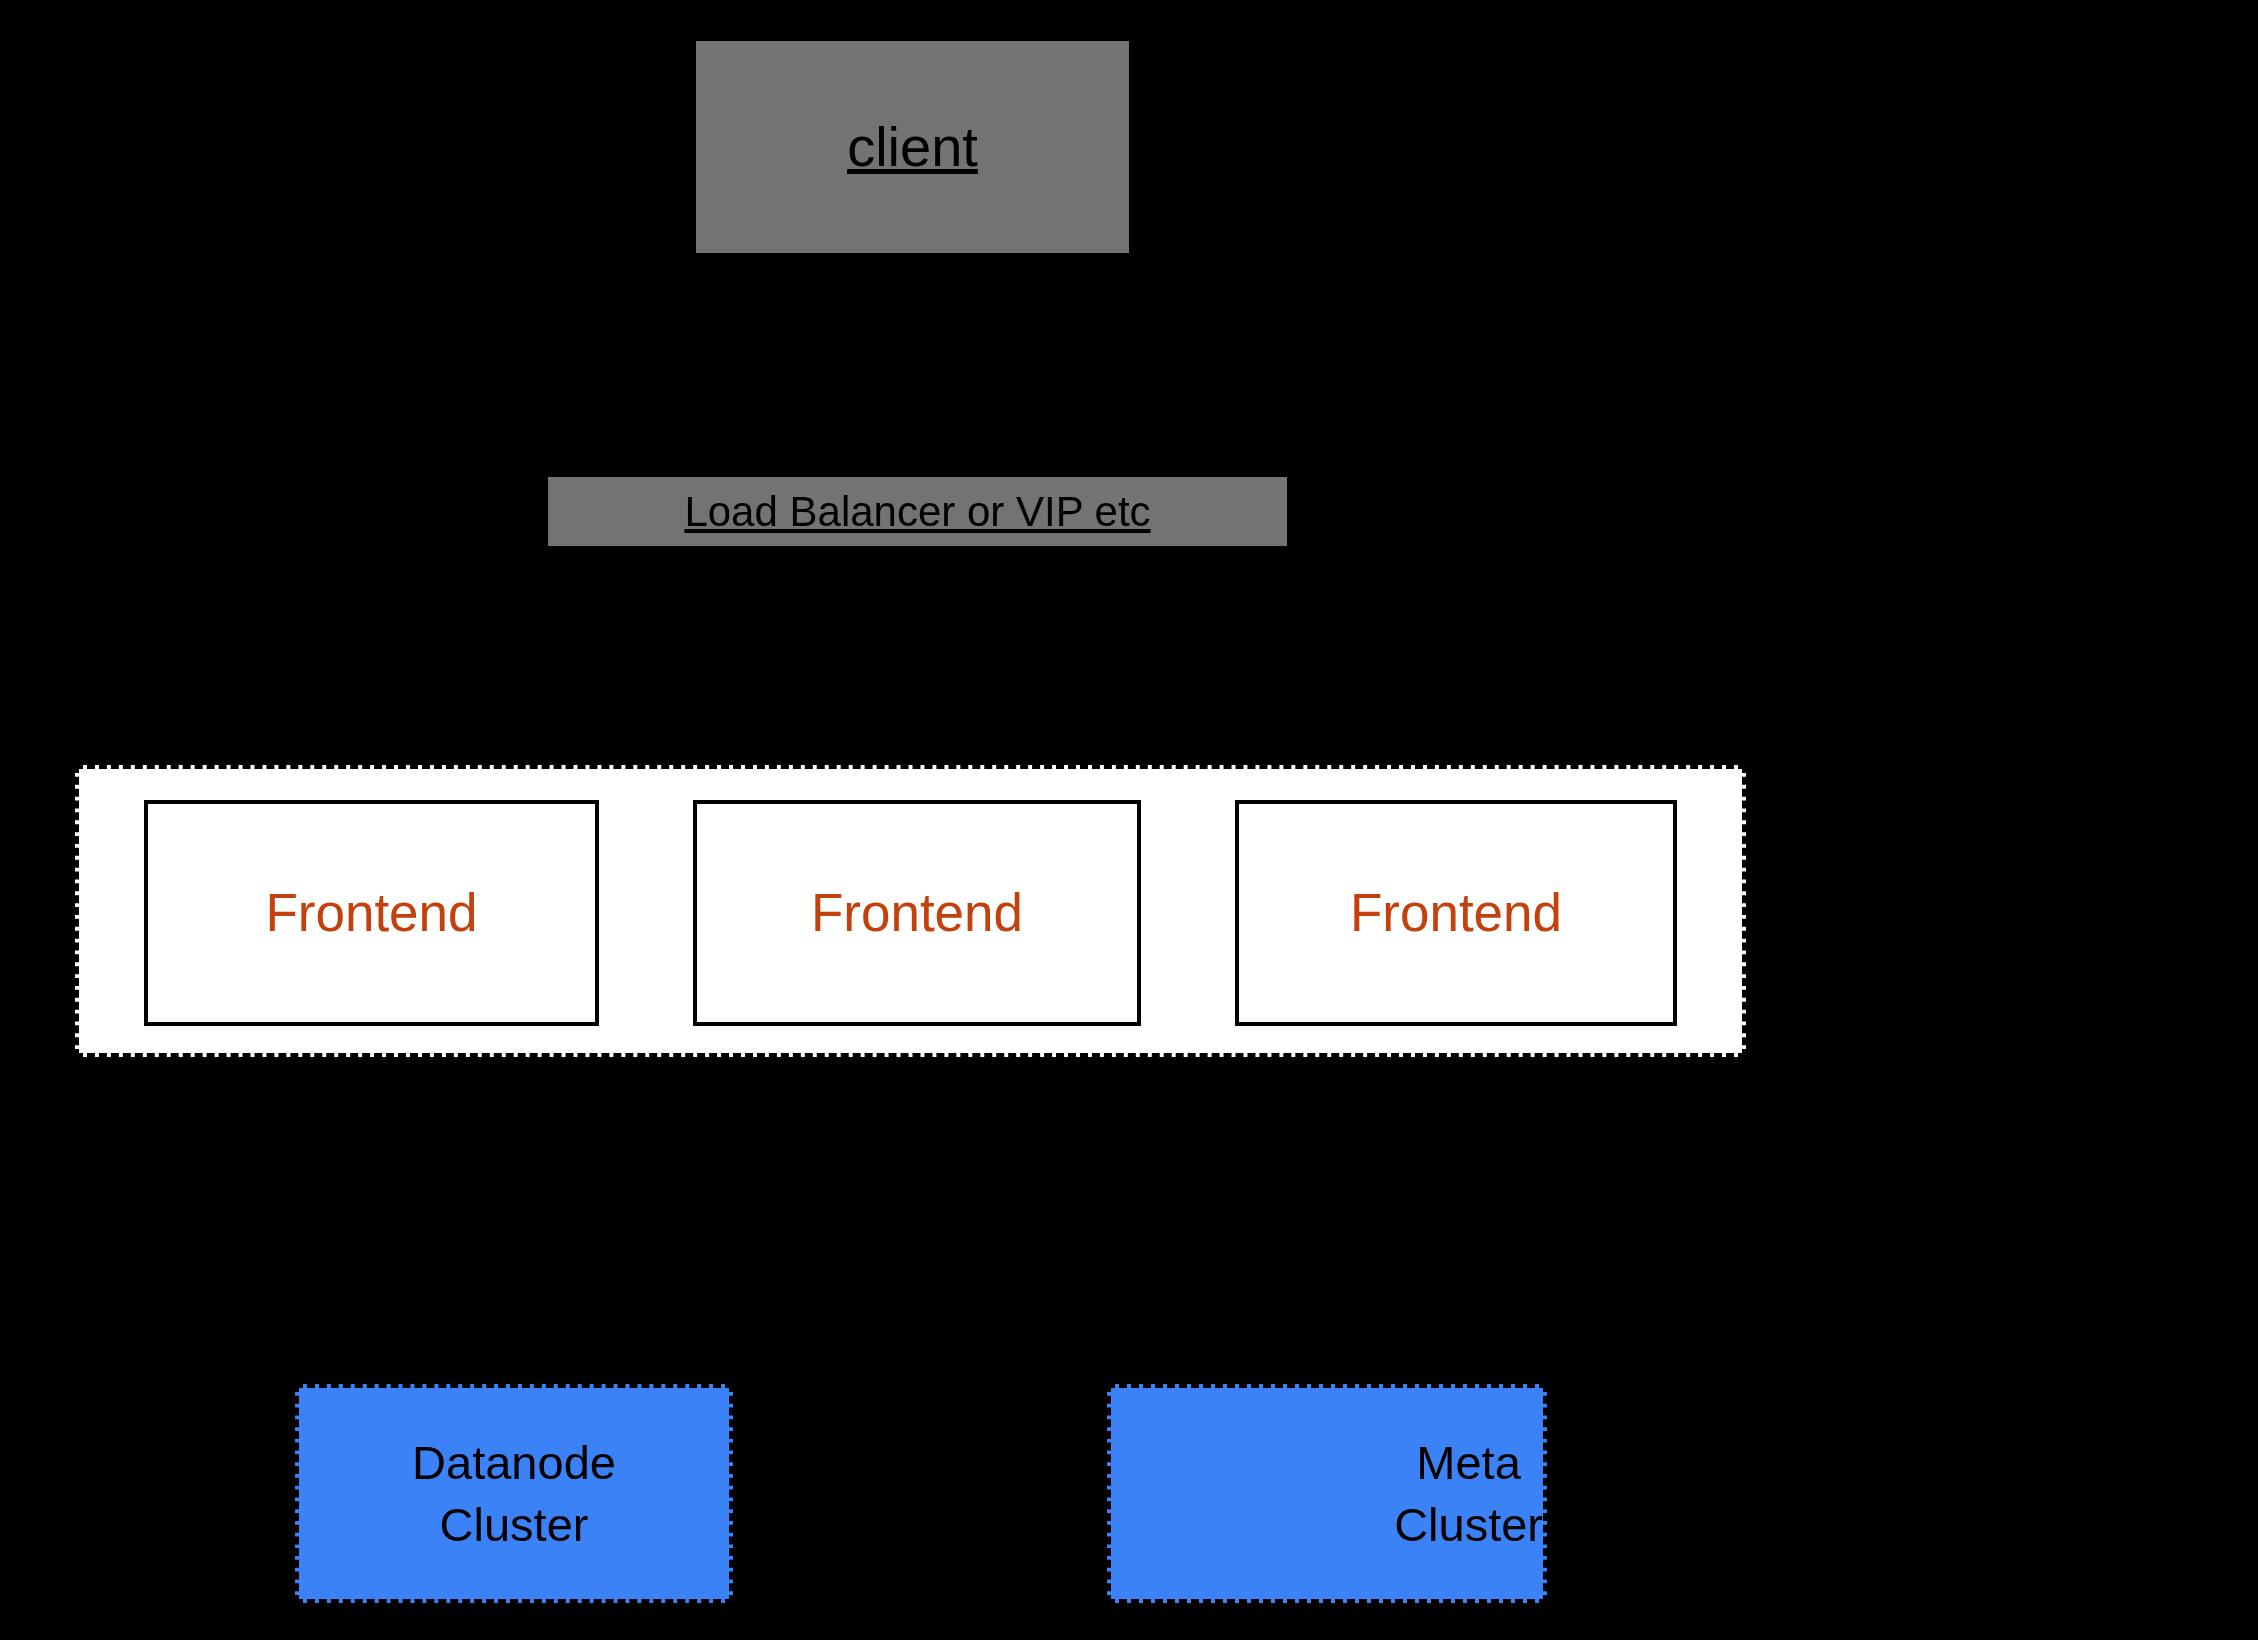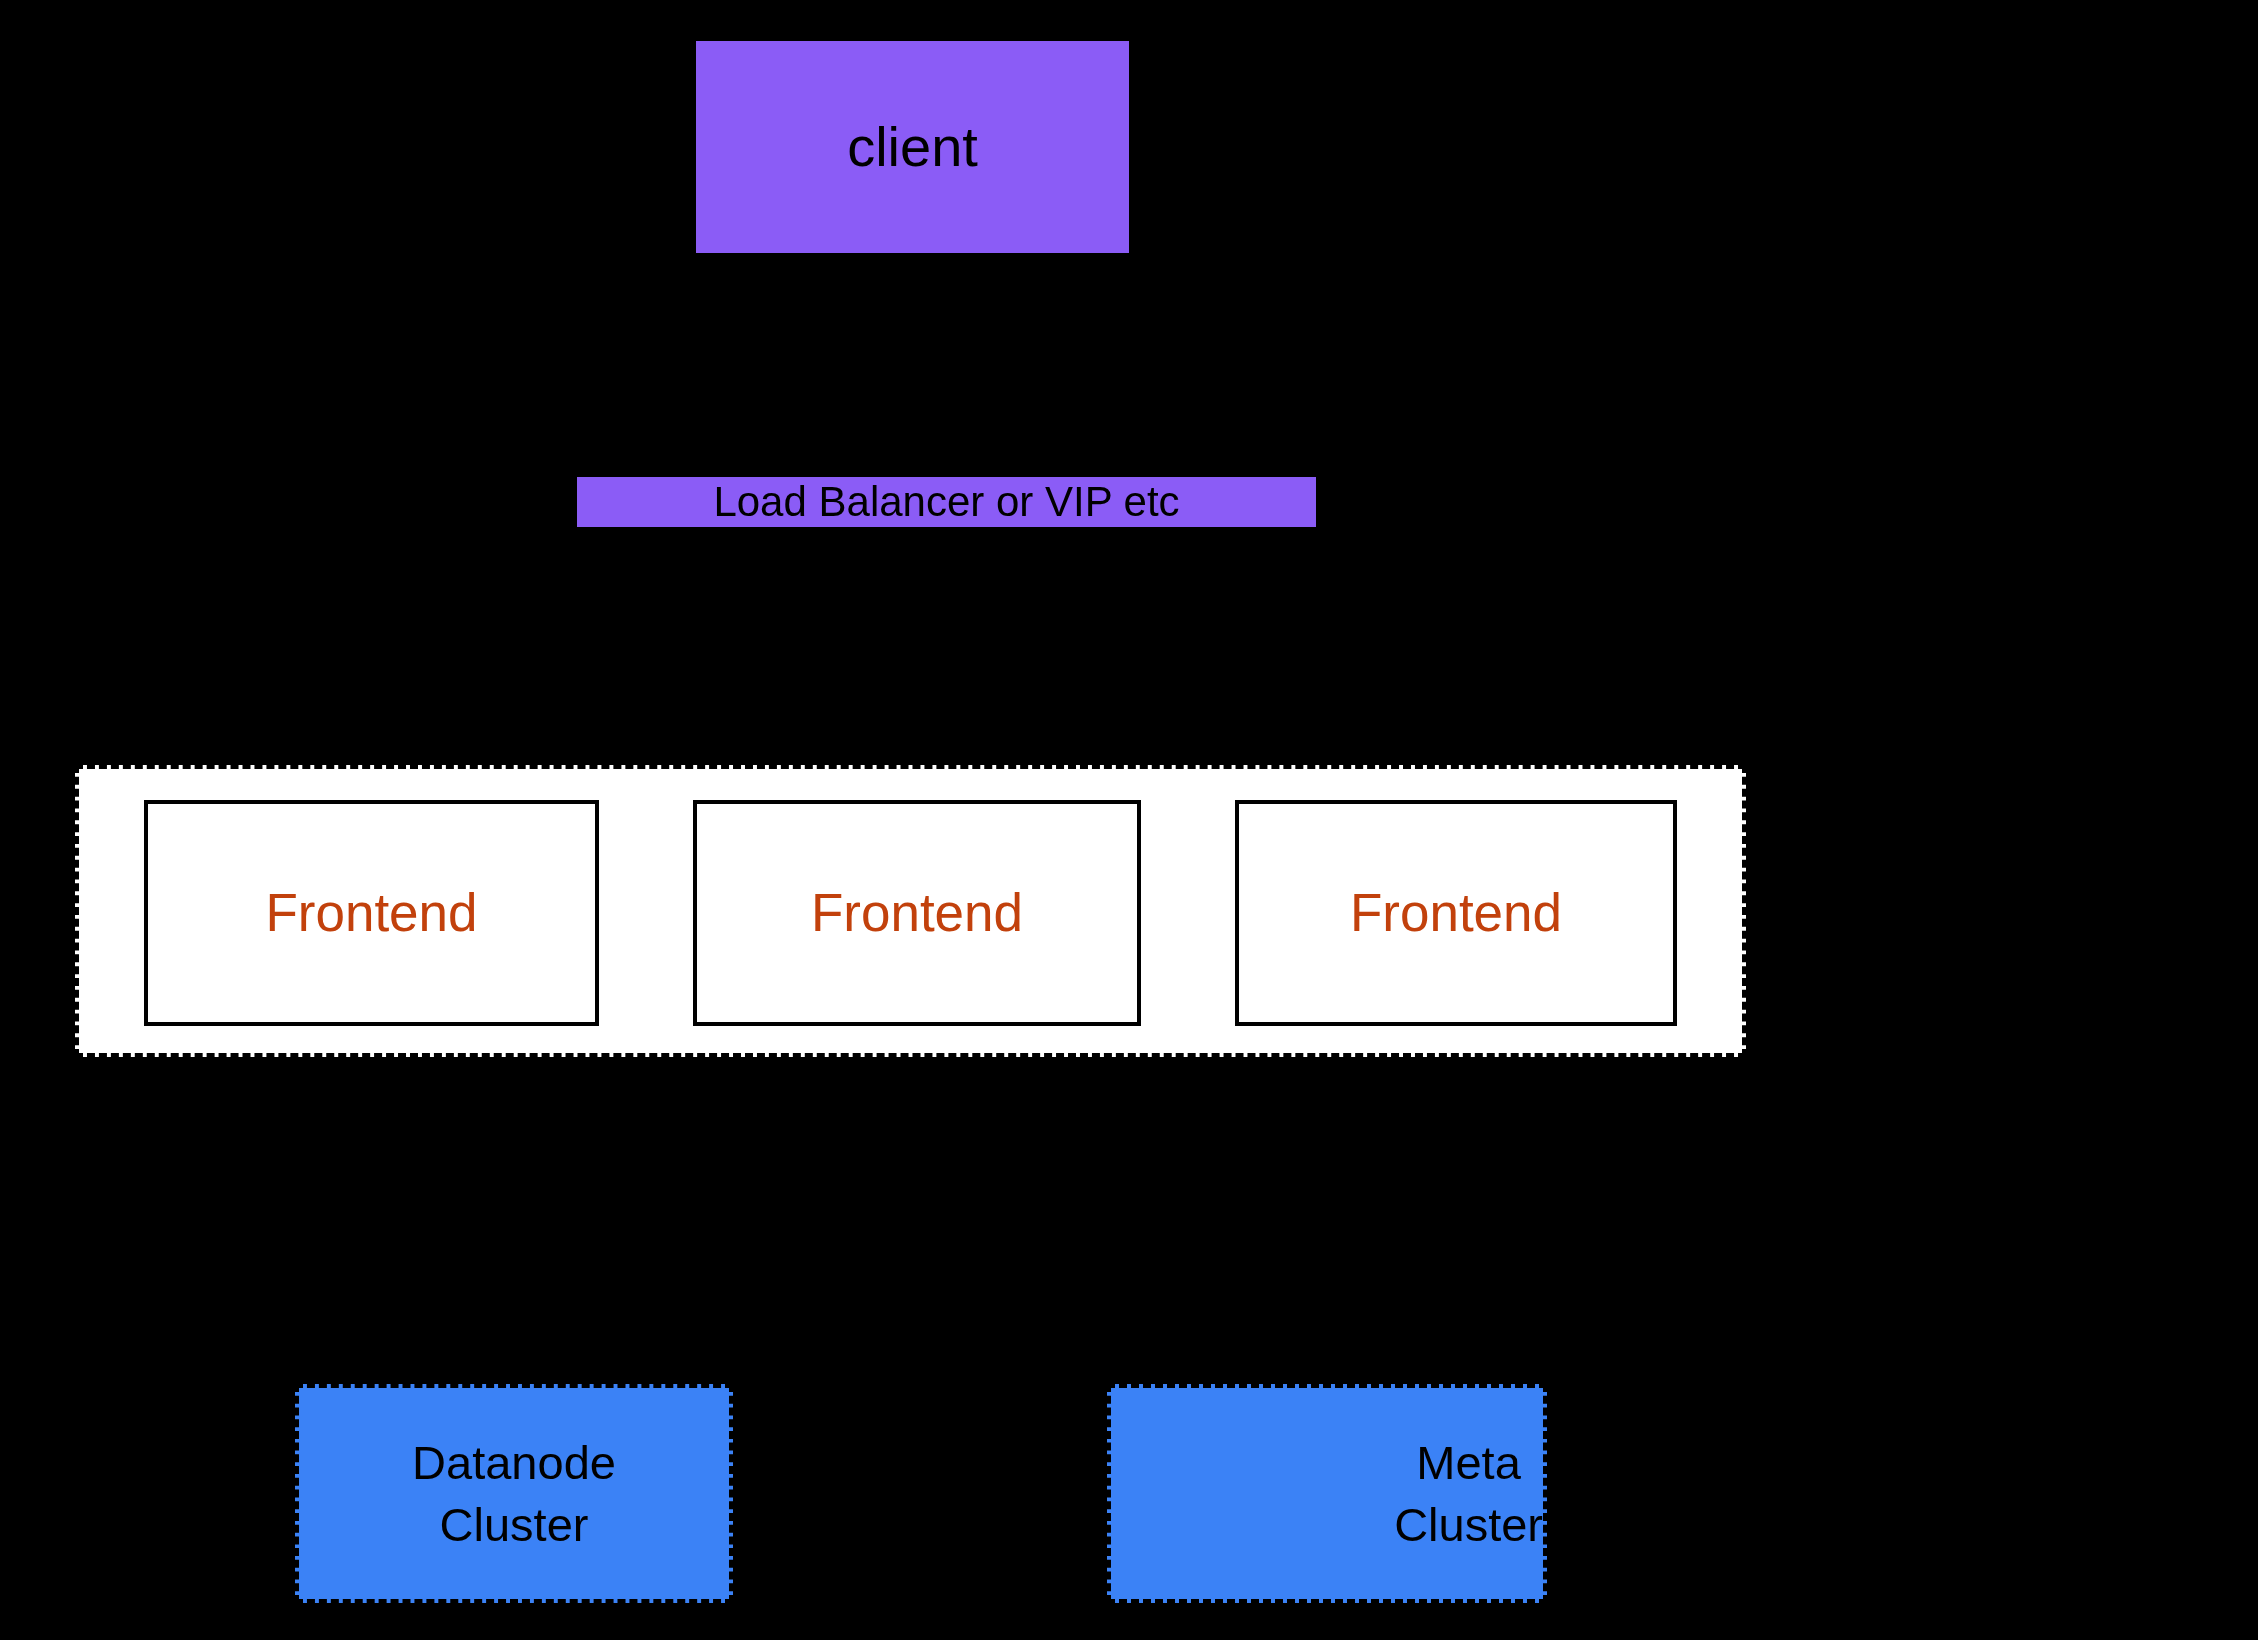--- a/index.html
+++ b/index.html
@@ -14,44 +14,45 @@
   #canvas {
     position: relative;
     width: 2258px;
     height: 1640px;
     background: #000000;
     overflow: hidden;
   }
   .node {
     position: absolute;
     box-sizing: border-box;
-    background: #8b5cf6;
+    background: #737373;
     color: #000000;
     display: flex;
     align-items: center;
     justify-content: center;
     text-align: center;
     line-height: 1.18;
     white-space: pre-line;
+    text-decoration: underline;
   }
   
   #client-node {
     left: 696px;
     top: 41px;
     width: 433px;
     height: 212px;
     font-size: 56px;
     border: 0 solid #000000;
   }
   
   #load-balancer-node {
-    left: 577px;
+    left: 548px;
     top: 477px;
     width: 739px;
-    height: 50px;
+    height: 69px;
     font-size: 42px;
     border: 0 solid #000000;
   }
   
   #frontend-cluster {
     position: absolute;
     box-sizing: border-box;
     left: 75px;
     top: 765px;
     width: 1671px;

